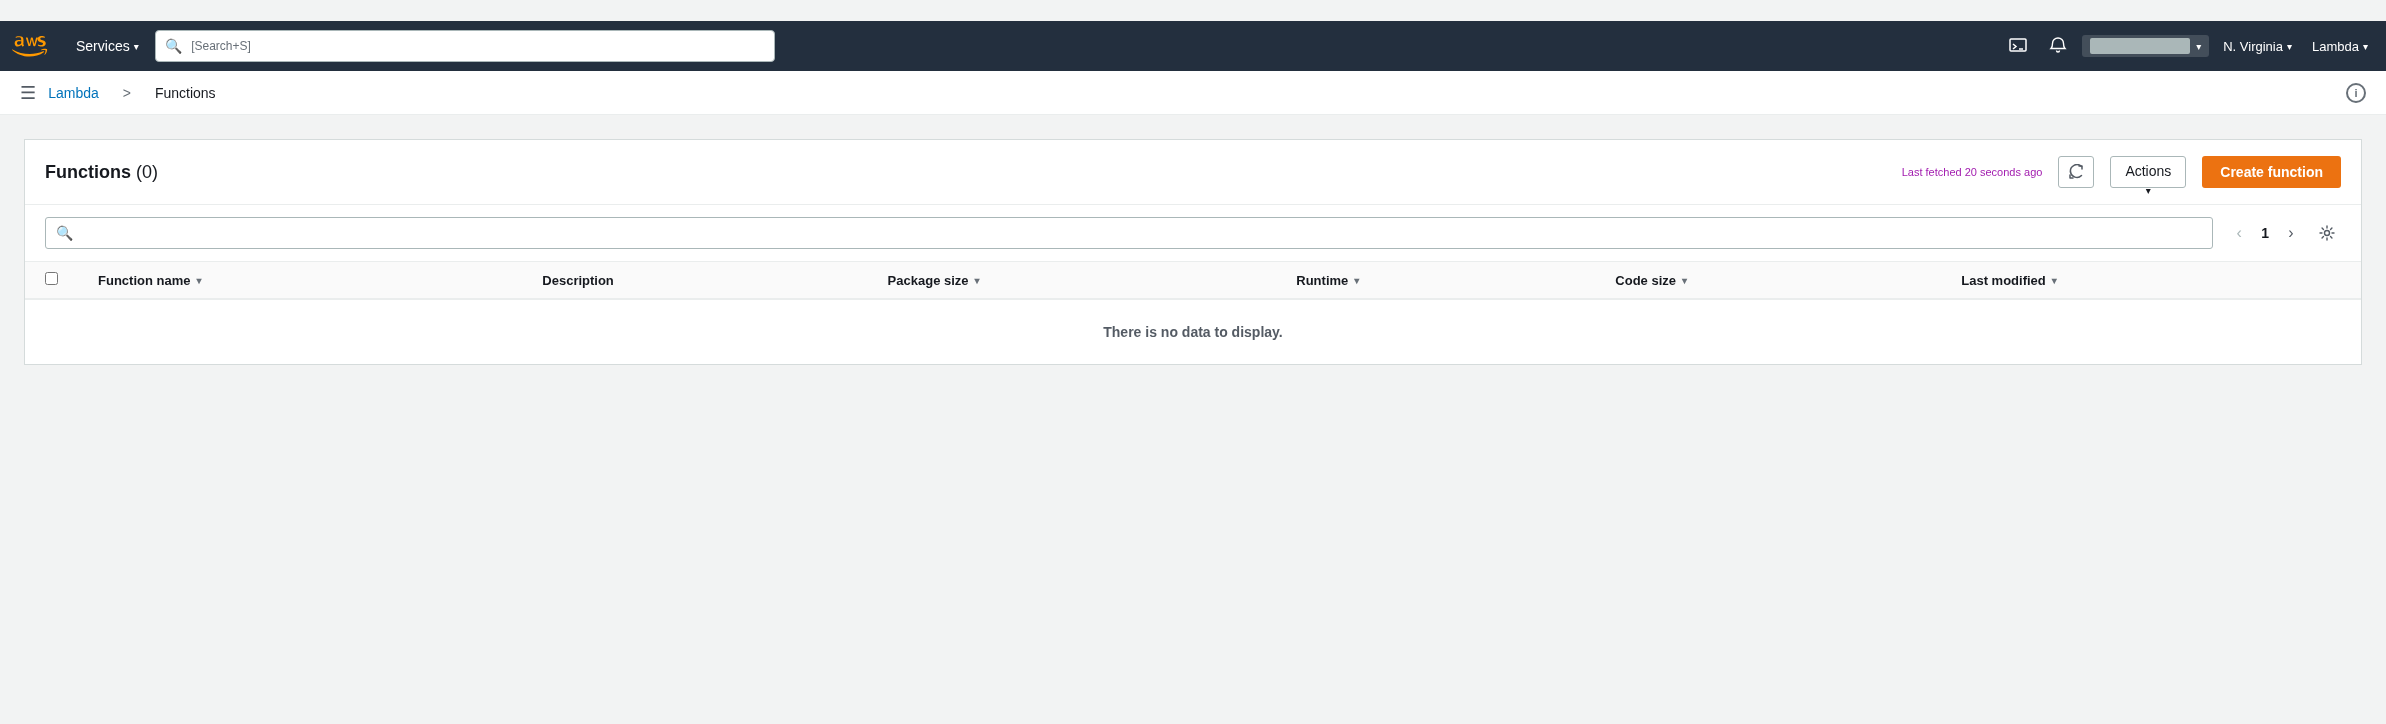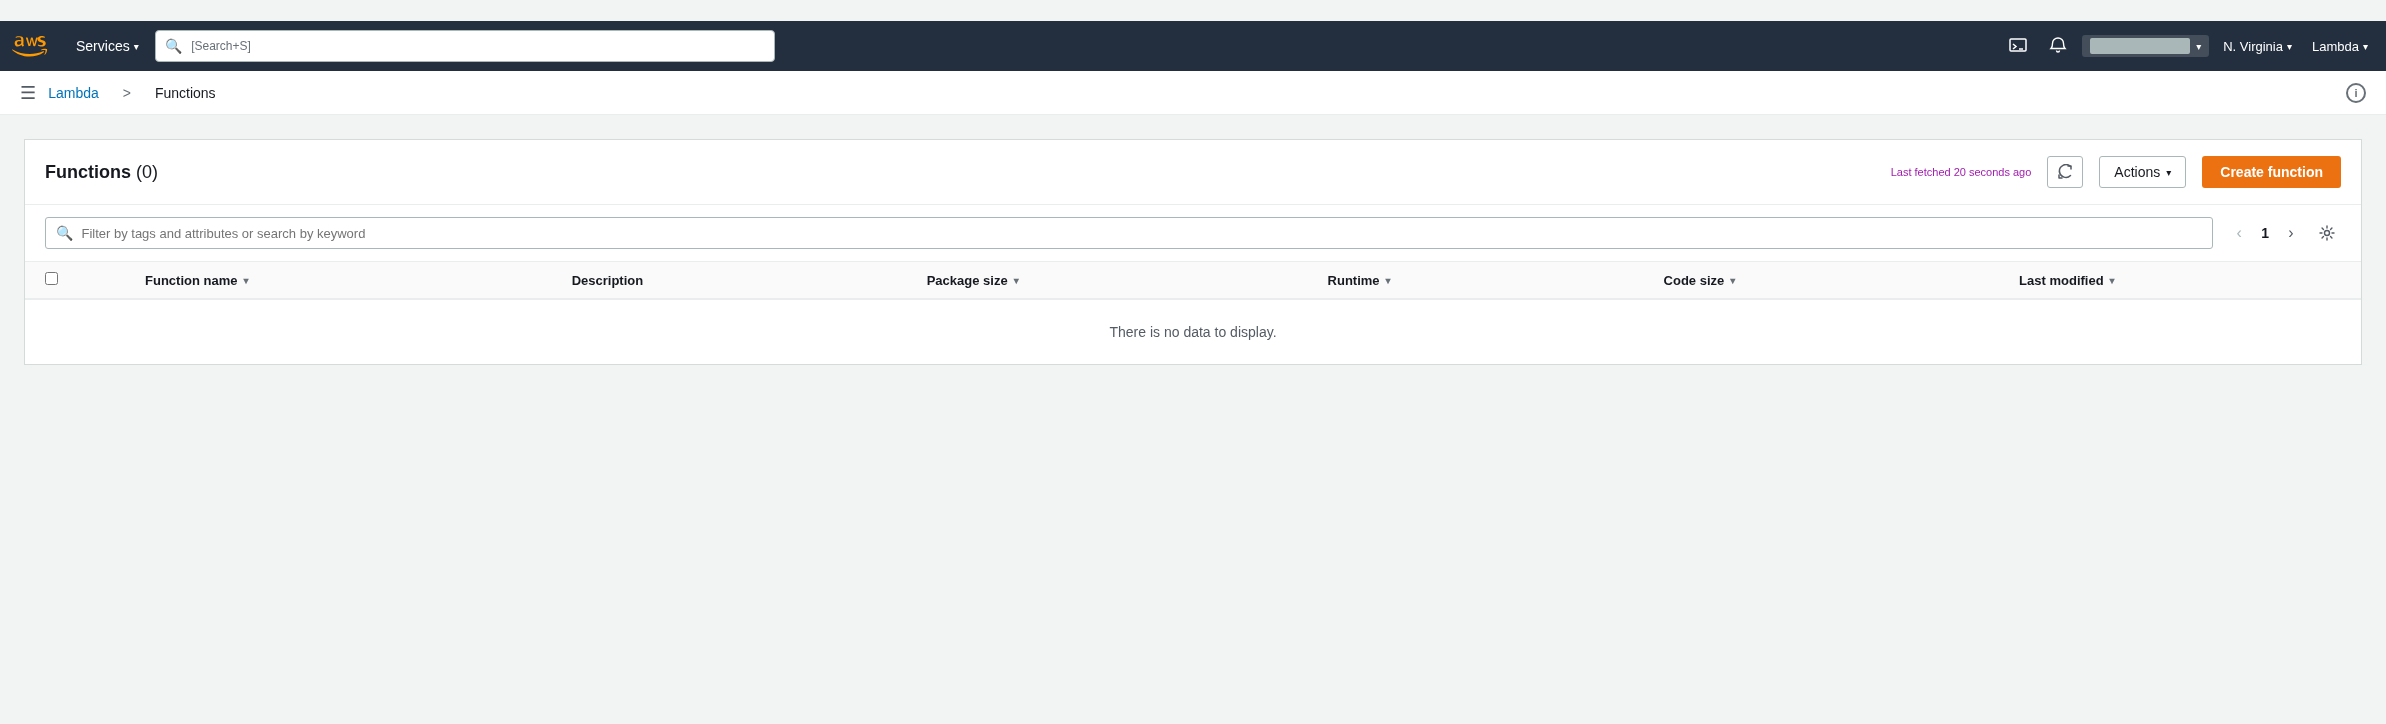--- a/index.html
+++ b/index.html
@@ -204,20 +204,21 @@
       align-items: center;
       gap: 6px;
       padding: 6px 14px;
       border: 1px solid #aab7b8;
       border-radius: 3px;
       background: #fff;
       cursor: pointer;
       font-size: 14px;
       color: #16191f;
       height: 32px;
+      flex-direction: column;
     }
     .create-function-btn {
       display: flex;
       align-items: center;
       padding: 6px 18px;
       background: #ec7211;
       border: none;
       border-radius: 3px;
       cursor: pointer;
       font-size: 14px;
@@ -305,30 +306,30 @@
       font-weight: 700;
       color: #16191f;
       border-bottom: 2px solid #eaeded;
       white-space: nowrap;
       background: #fafafa;
     }
     .functions-table th .th-inner {
       display: flex;
       align-items: center;
       gap: 6px;
-      margin-left: 47px;
     }
     .sort-icon {
       color: #687078;
       font-size: 10px;
     }
     .functions-table td {
       padding: 12px 20px;
       font-size: 14px;
       color: #16191f;
+      font-weight: bold;
     }
     .no-data-row td {
       text-align: center;
       color: #545b64;
       padding: 24px;
     }
     .th-checkbox {
       width: 40px;
       padding: 10px 12px 10px 20px;
     }
@@ -421,21 +422,20 @@
       <button class="actions-btn">
         <span>Actions</span>
         <span class="caret">▾</span>
       </button>
       <button class="create-function-btn">Create function</button>
     </div>
 
     <div class="filter-row">
       <div class="filter-input-wrap">
         <span class="filter-search-icon">🔍</span>
-        <input type="text" placeholder="Filter by tags and attributes or search by keyword" style="">
       </div>
       <div class="pagination-controls">
         <div class="page-arrow disabled">‹</div>
         <span class="page-number">1</span>
         <div class="page-arrow">›</div>
         <div class="settings-icon">
           <svg width="16" height="16" viewBox="0 0 16 16" fill="none">
             <circle cx="8" cy="8" r="2.5" stroke="#545b64" stroke-width="1.4"></circle>
             <path d="M8 1v2M8 13v2M1 8h2M13 8h2M3.05 3.05l1.41 1.41M11.54 11.54l1.41 1.41M3.05 12.95l1.41-1.41M11.54 4.46l1.41-1.41" stroke="#545b64" stroke-width="1.4" stroke-linecap="round"></path>
           </svg>

